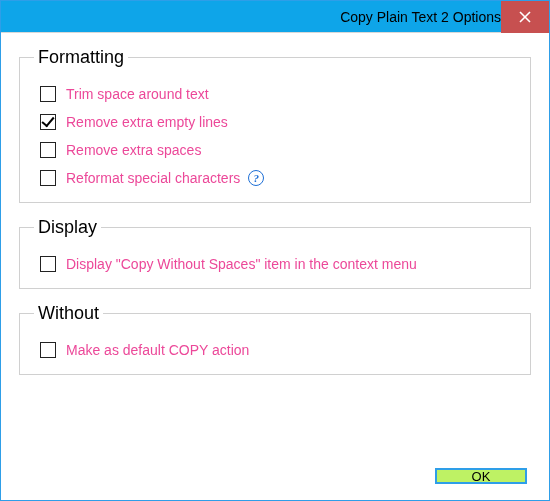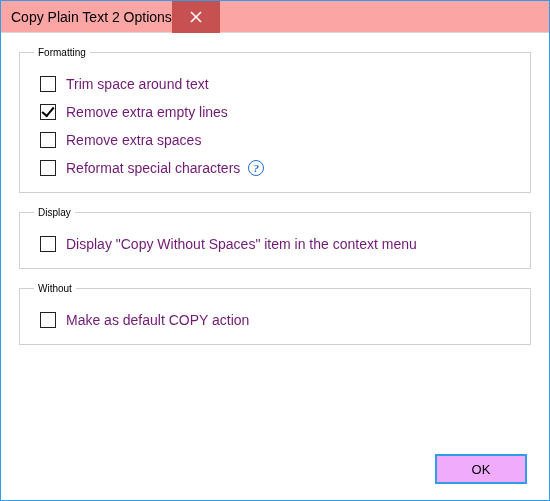--- a/index.html
+++ b/index.html
@@ -13,25 +13,25 @@
     }
     .window {
       border: 1px solid #2e9ee8;
       width: 550px;
       height: 501px;
       background: #fff;
       position: relative;
     }
     .titlebar {
       height: 32px;
-      background: #fca5a5;
+      background: #0ea5e9;
       border-bottom: 1px solid #d8d8d8;
       display: flex;
       align-items: center;
-      justify-content: flex-start;
+      justify-content: flex-end;
       padding-left: 10px;
     }
     .titlebar-title {
       color: #000;
       font-size: 14px;
     }
     .close-btn {
       width: 48px;
       height: 32px;
       background: #c75050;
@@ -46,21 +46,21 @@
       padding: 14px 18px 12px 18px;
     }
     fieldset {
       border: 1px solid #d0d0d0;
       margin-bottom: 14px;
       padding: 12px 14px 16px 14px;
     }
     legend {
       padding: 0 4px;
       color: #000;
-      font-size: 10px;
+      font-size: 18px;
     }
     .row {
       display: flex;
       align-items: center;
       margin: 12px 0 0 6px;
     }
     .row:first-of-type { margin-top: 6px; }
     .chk {
       width: 16px;
       height: 16px;
@@ -77,21 +77,21 @@
       content: "";
       width: 10px;
       height: 5px;
       border-left: 2px solid #000;
       border-bottom: 2px solid #000;
       transform: rotate(-50deg);
       margin-top: -3px;
     }
     .row label {
       font-size: 14px;
-      color: #701a75;
+      color: #ec4899;
       cursor: pointer;
     }
     .help-icon {
       width: 16px;
       height: 16px;
       border: 1.5px solid #1e6fd6;
       border-radius: 50%;
       color: #1e6fd6;
       font-size: 11px;
       font-weight: bold;
@@ -106,23 +106,23 @@
     }
     .button-row {
       position: absolute;
       bottom: 16px;
       right: 22px;
       display: flex;
       gap: 14px;
     }
     .btn {
       min-width: 92px;
-      height: 30px;
+      height: 16px;
       border: 1px solid #aaa;
-      background: #f0abfc;
+      background: #bef264;
       font-size: 13px;
       cursor: pointer;
       display: inline-flex;
       align-items: center;
       justify-content: center;
     }
     .btn.primary {
       border: 2px solid #2e9ee8;
     }
   </style>

